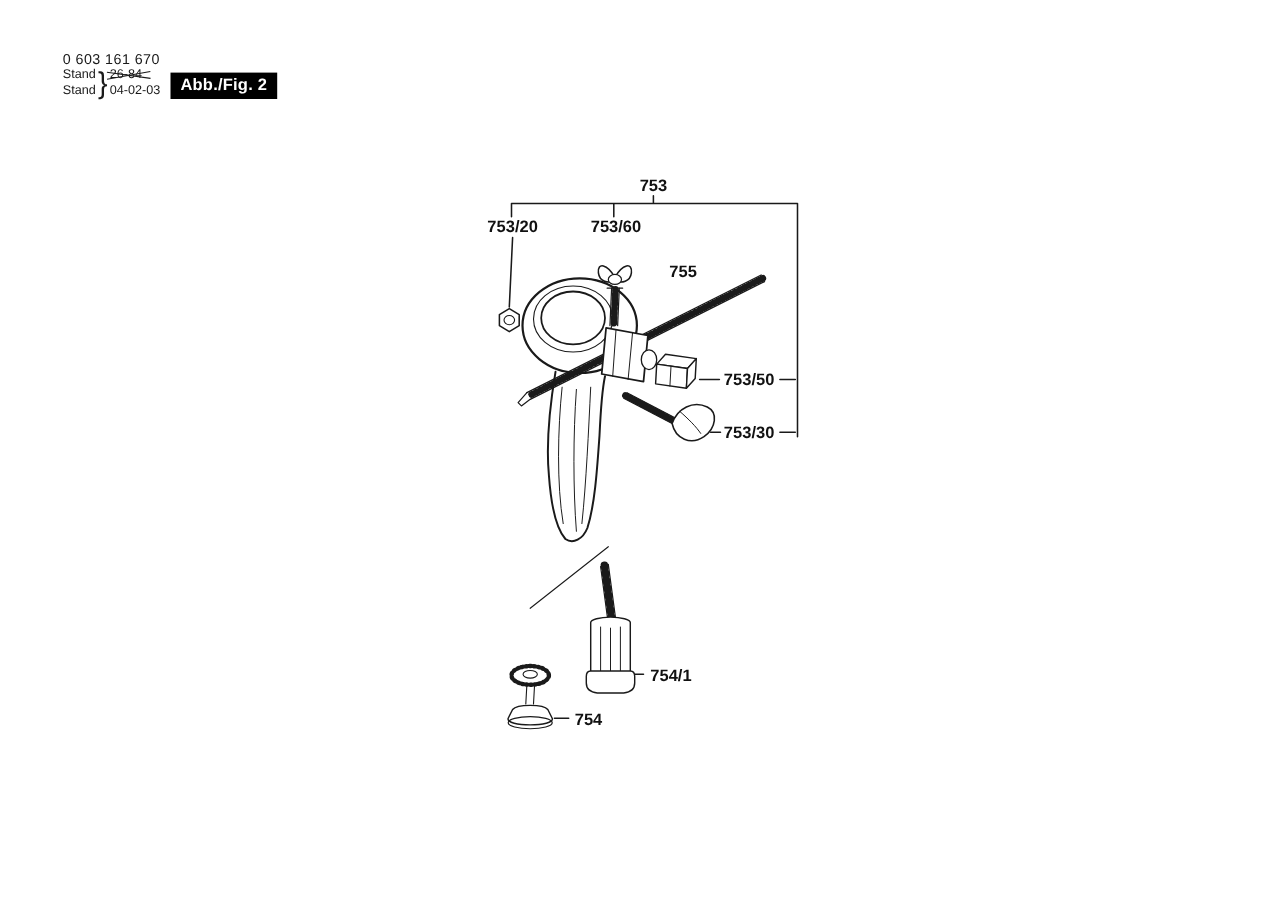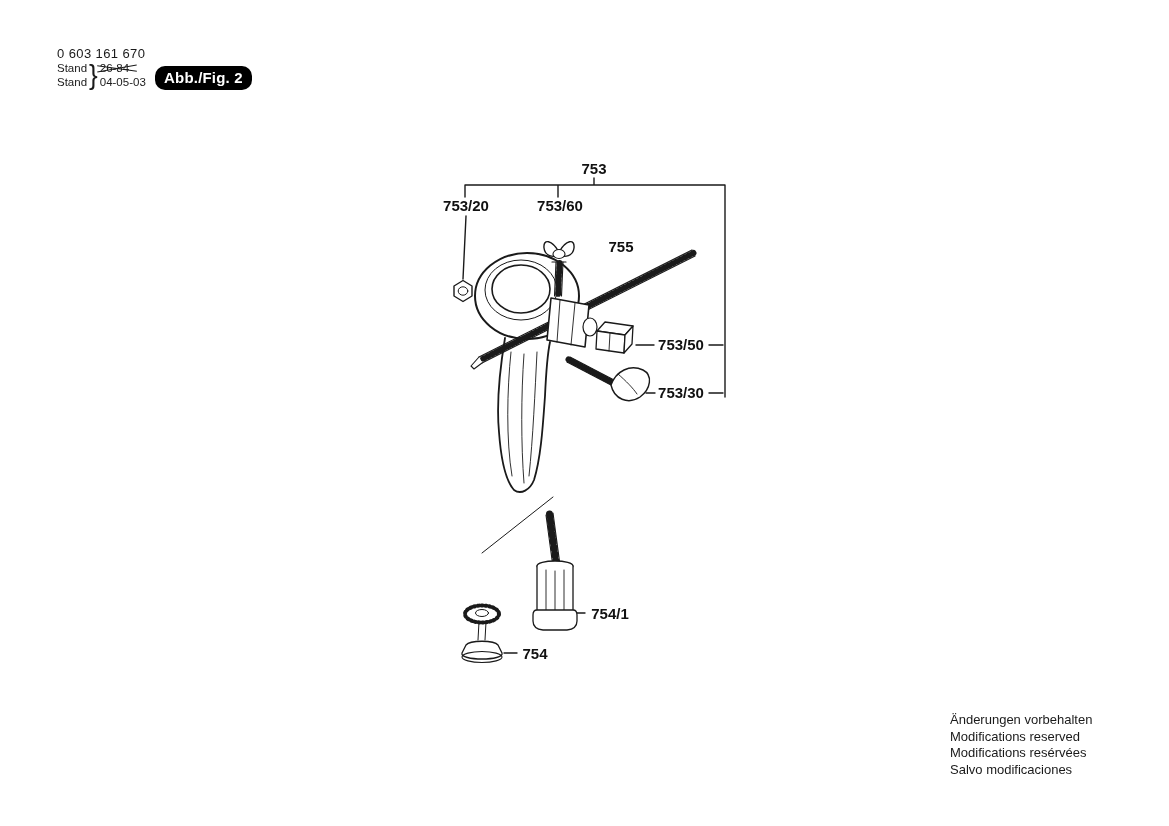--- a/index.html
+++ b/index.html
@@ -51,21 +51,20 @@
   .fig-badge {
     position: absolute;
     left: 155px;
     top: 66px;
     background: #000000;
     color: #ffffff;
     font-size: 15px;
     font-weight: bold;
     padding: 3px 9px 4px 9px;
     letter-spacing: 0.2px;
-    border-radius: 10px;
   }
   .footer {
     position: absolute;
     left: 950px;
     top: 712px;
     font-size: 13px;
     line-height: 16.5px;
   }
   svg.diagram { position: absolute; left: 0; top: 0; }
 </style>
@@ -77,21 +76,21 @@
   <div class="doc-number">0 603 161 670</div>
 
   <div class="revision">
     <div class="rev-labels">
       <div>Stand</div>
       <div>Stand</div>
     </div>
     <div class="brace">}</div>
     <div class="rev-dates">
       <div><span class="strike">26-84</span></div>
-      <div>04-05-03</div>
+      <div>04-02-03</div>
     </div>
   </div>
 
   <div class="fig-badge">Abb./Fig. 2</div>
 
   <svg class="diagram" width="1169" height="826" viewBox="0 0 1169 826">
 
     <g stroke="#1a1a1a" fill="none" stroke-width="1.4" stroke-linecap="round" stroke-linejoin="round">
 
       <g>
@@ -184,20 +183,14 @@
       <text x="466" y="211">753/20</text>
       <text x="560" y="211">753/60</text>
       <text x="621" y="252">755</text>
       <text x="681" y="350">753/50</text>
       <text x="681" y="398">753/30</text>
       <text x="610" y="619">754/1</text>
       <text x="535" y="659">754</text>
     </g>
   </svg>
 
-  <div class="footer">
-    <div>Änderungen vorbehalten</div>
-    <div>Modifications reserved</div>
-    <div>Modifications resérvées</div>
-    <div>Salvo modificaciones</div>
-  </div>
 
 </div>
 
 </body></html>

